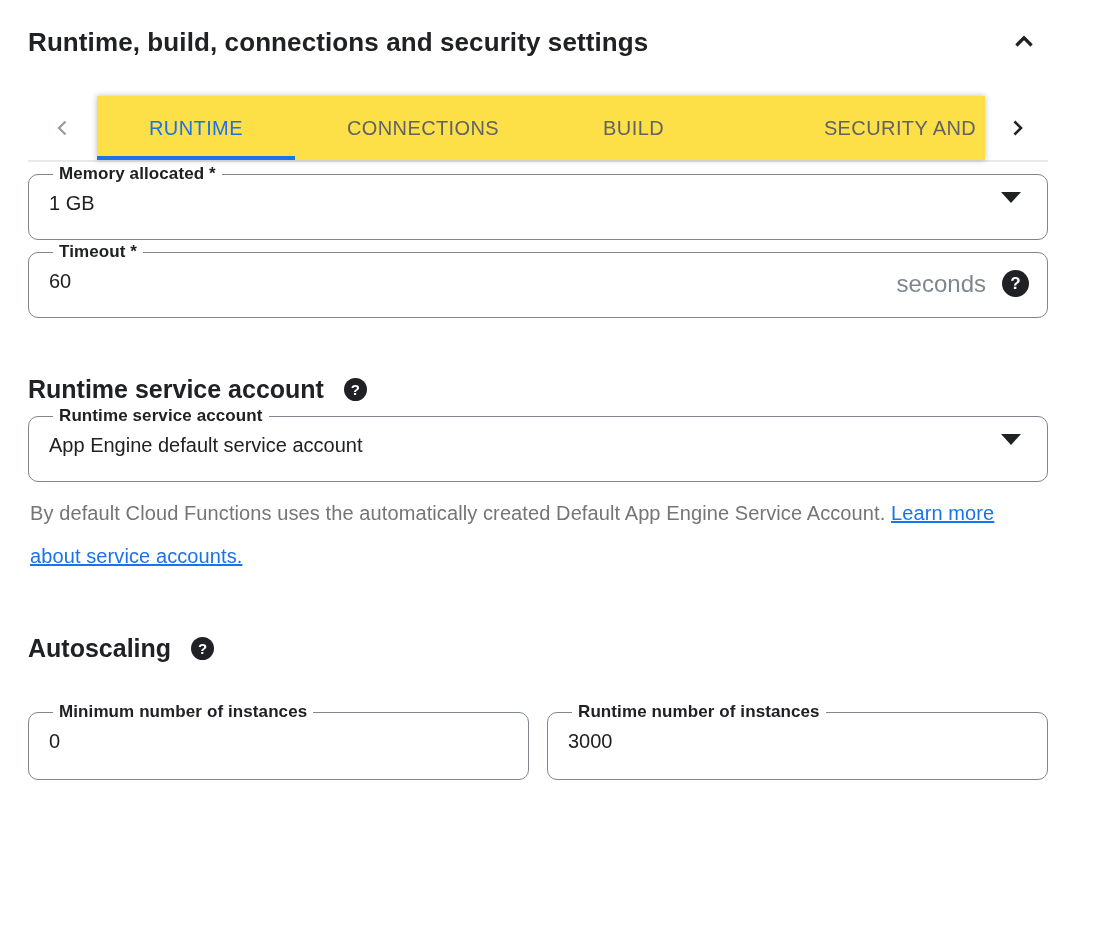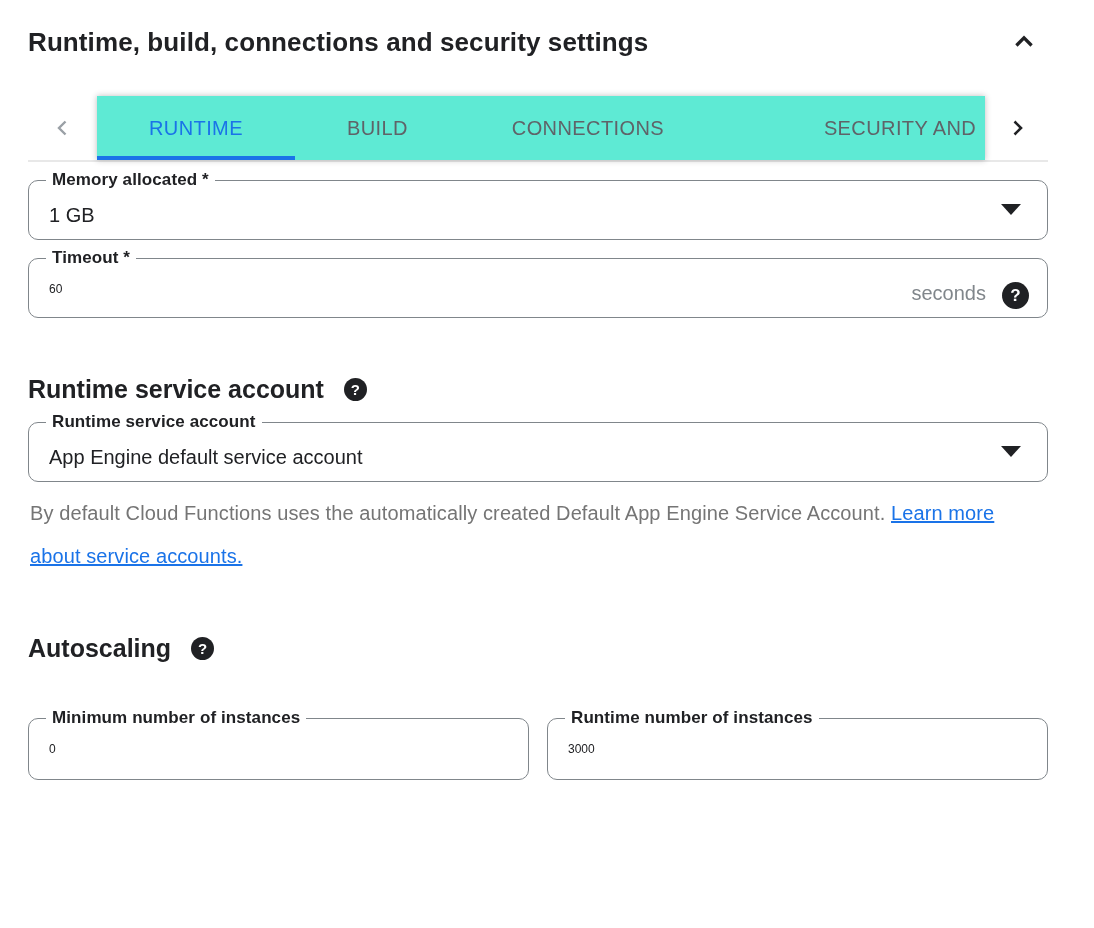--- a/index.html
+++ b/index.html
@@ -37,21 +37,21 @@
   }
   .pager {
     background: none; border: none; padding: 0; cursor: pointer;
     display: flex; align-items: center; justify-content: center;
   }
   .pager-left { width: 69px; }
   .pager-right { width: 63px; }
   .tab-strip {
     flex: 1;
     display: flex; align-items: stretch;
-    background: #5eead4;
+    background: #fde047;
     box-shadow: 0 0 6px rgba(32,33,36,0.30);
     overflow: hidden;
     white-space: nowrap;
     z-index: 1;
   }
   .tab {
     flex-shrink: 0;
     display: flex; align-items: center; justify-content: center;
     padding: 0 52px;
     font-size: 20px; font-weight: 500; letter-spacing: 0.4px;
@@ -68,42 +68,42 @@
 
   
   fieldset.field {
     border: 1.5px solid #80868b;
     border-radius: 10px;
     margin: 0; padding: 0 16px;
     height: 78px;
   }
   fieldset.field legend {
     font-size: 17px; font-weight: bold; color: #202124;
-    padding: 8px 6px; margin-left: 1px; letter-spacing: 0.1px;
+    padding: 2px 6px; margin-left: 8px; letter-spacing: 0.1px;
   }
   .field-row {
     display: flex; align-items: flex-start;
     padding: 6px 2px 0 4px;
   }
   .field-value {
     font-size: 20px; color: #202124; flex: 1;
   }
   .value-input {
     flex: 1; min-width: 0;
     border: none; outline: none; background: transparent;
     font-family: "Liberation Sans", sans-serif;
-    font-size: 12px; color: #202124; padding: 0;
+    font-size: 20px; color: #202124; padding: 0;
   }
   .caret {
     width: 0; height: 0; margin-right: 8px;
     border-left: 10px solid transparent;
     border-right: 10px solid transparent;
     border-top: 11px solid #202124;
   }
-  .suffix { font-size: 20px; color: #80868b; margin-right: 16px; }
+  .suffix { font-size: 24px; color: #80868b; margin-right: 16px; }
 
   .m-top-field1 { margin-top: 34px; }
   .m-top-field2 { margin-top: 37px; }
 
   
   .section-title {
     display: flex; align-items: center; gap: 20px;
     font-size: 25px; font-weight: bold; color: #202124;
     margin: 0;
   }
@@ -160,24 +160,24 @@
         <svg width="24" height="24" viewBox="0 0 24 24">
           <path d="M14.5 5.5 L8 12 L14.5 18.5" fill="none" stroke="#9aa0a6" stroke-width="2.4"></path>
         </svg>
       </span>
     </button>
     <div class="tab-strip">
       <div class="tab active">
         <span>RUNTIME</span>
       </div>
       <div class="tab">
+        <span>CONNECTIONS</span>
+      </div>
+      <div class="tab">
         <span>BUILD</span>
-      </div>
-      <div class="tab">
-        <span>CONNECTIONS</span>
       </div>
       <div class="tab tab-last">
         <span>SECURITY AND</span>
       </div>
     </div>
     <button class="pager pager-right">
       <span style="display:flex;">
         <svg width="24" height="24" viewBox="0 0 24 24">
           <path d="M9.5 5.5 L16 12 L9.5 18.5" fill="none" stroke="#202124" stroke-width="2.6"></path>
         </svg>

